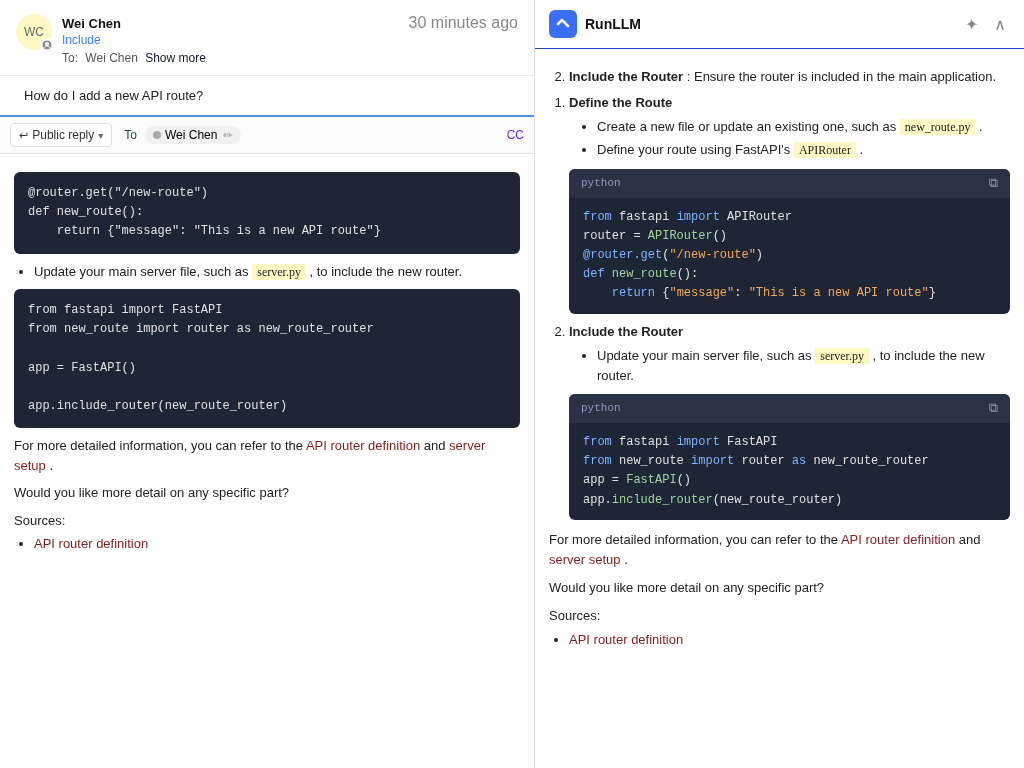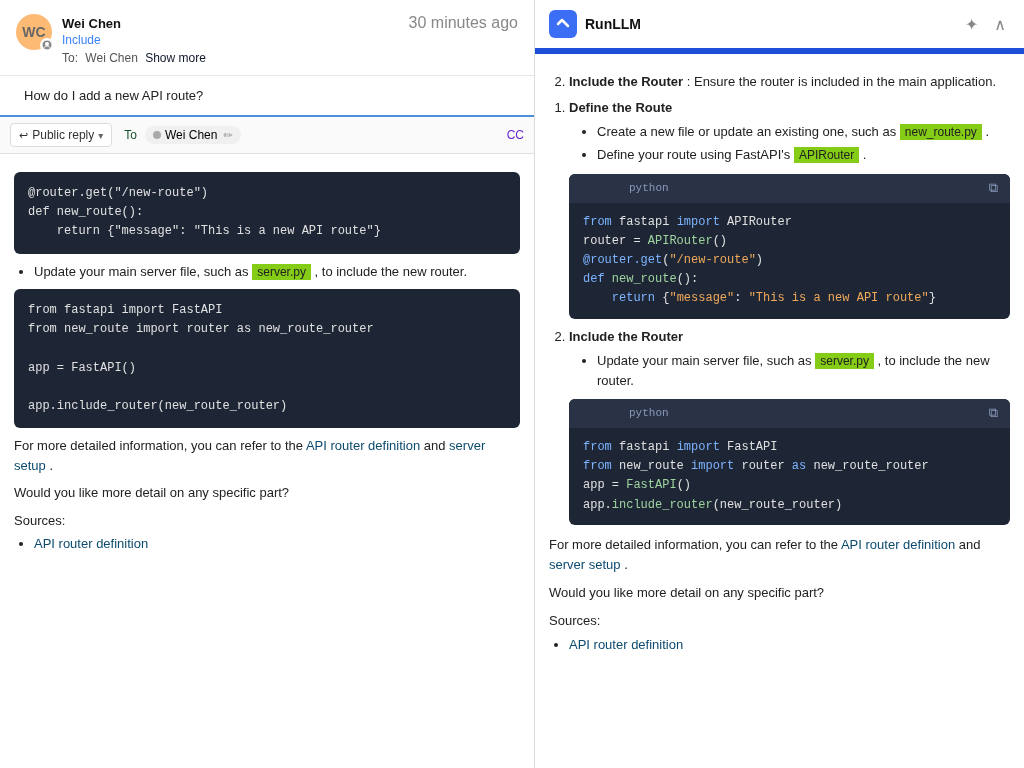--- a/index.html
+++ b/index.html
@@ -23,29 +23,28 @@
     .email-meta {
       display: flex;
       align-items: flex-start;
       gap: 10px;
     }
 
     .avatar {
       width: 36px;
       height: 36px;
       border-radius: 50%;
-      background: #fdba74;
+      background: #fef9c3;
       display: flex;
       align-items: center;
       justify-content: center;
-      font-size: 14px;
+      font-size: 12px;
       color: #666;
       flex-shrink: 0;
       position: relative;
-      font-weight: bold;
     }
 
     .avatar-badge {
       position: absolute;
       bottom: -2px;
       right: -2px;
       width: 14px;
       height: 14px;
       background: #fff;
       border-radius: 50%;
@@ -194,31 +193,31 @@
       padding: 12px 14px;
       font-family: 'Courier New', monospace;
       font-size: 12px;
       color: #e0e0e0;
       margin: 8px 0;
       line-height: 1.6;
       white-space: pre;
     }
 
     .inline-code {
-      background: #84cc16;
+      background: #fef9c3;
       padding: 1px 5px;
       border-radius: 0;
-      font-family: Liberation Sans, sans-serif;
+      font-family: Liberation Serif, serif;
       font-size: 12px;
     }
 
     .bold { font-weight: 700; }
 
     .text-link {
-      color: #0c4a6e;
+      color: #7f1d1d;
       text-decoration: none;
       cursor: pointer;
     }
 
     .bullet-list {
       padding-left: 20px;
       margin: 4px 0;
     }
 
     .bullet-list li {
@@ -235,21 +234,21 @@
       background: #fff;
       display: flex;
       flex-direction: column;
       overflow: hidden;
     }
 
     .right-header {
       display: flex;
       align-items: center;
       padding: 10px 14px;
-      border-bottom: 6px solid #1d4ed8;
+      border-bottom: 1px solid #1d4ed8;
       gap: 8px;
     }
 
     .runllm-icon {
       width: 28px;
       height: 28px;
       background: #3b6ef5;
       border-radius: 6px;
       display: flex;
       align-items: center;
@@ -302,21 +301,20 @@
       align-items: center;
       justify-content: space-between;
       padding: 6px 12px;
       background: #2a3345;
     }
 
     .right-code-lang {
       color: #8899bb;
       font-size: 11px;
       font-family: 'Courier New', monospace;
-      margin-left: 48px;
     }
 
     .copy-icon-btn {
       background: none;
       border: none;
       cursor: pointer;
       color: #8899bb;
       font-size: 13px;
     }
 

